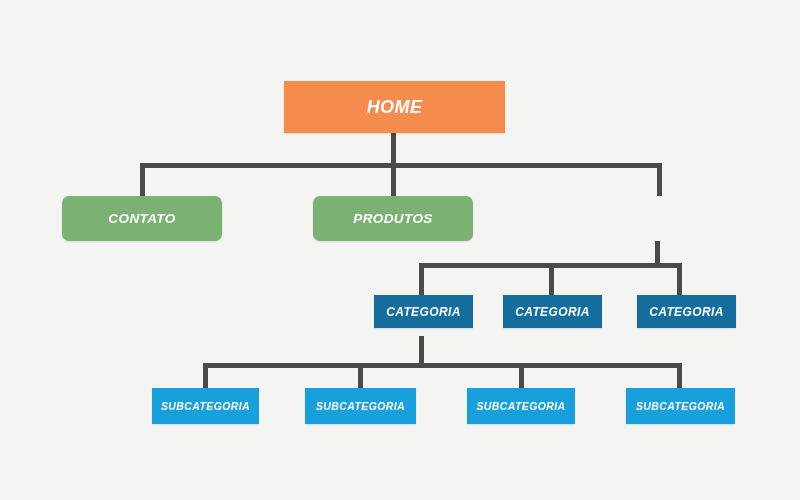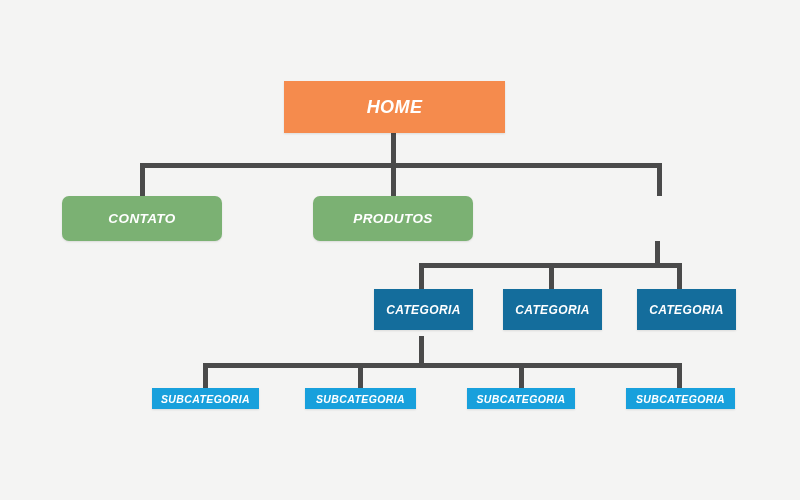--- a/index.html
+++ b/index.html
@@ -37,29 +37,29 @@
   .node-l2 {
     top: 196px; width: 160px; height: 45px;
     background: var(--color-level2, #7BB173);
     font-size: 13.5px;
     border-radius: 7px;
   }
   .node-contato  { left: 62px; }
   .node-empresa  { left: 313px; }
   .node-produtos { left: 571px; }
   .node-l3 {
-    top: 289px; width: 99px; height: 41px;
+    top: 295px; width: 99px; height: 33px;
     background: var(--color-level3, #146D9C);
     font-size: 12px;
   }
   .node-cat1 { left: 374px; }
   .node-cat2 { left: 503px; }
   .node-cat3 { left: 637px; }
   .node-l4 {
-    top: 388px; height: 21px;
+    top: 388px; height: 36px;
     background: var(--color-level4, #18A0DC);
     font-size: 10.5px;
   }
   .node-sub1 { left: 152px; width: 107px; }
   .node-sub2 { left: 305px; width: 111px; }
   .node-sub3 { left: 467px; width: 108px; }
   .node-sub4 { left: 626px; width: 109px; }
   .seg {
     position: absolute;
     background: var(--color-connector, #4A4A4A);

